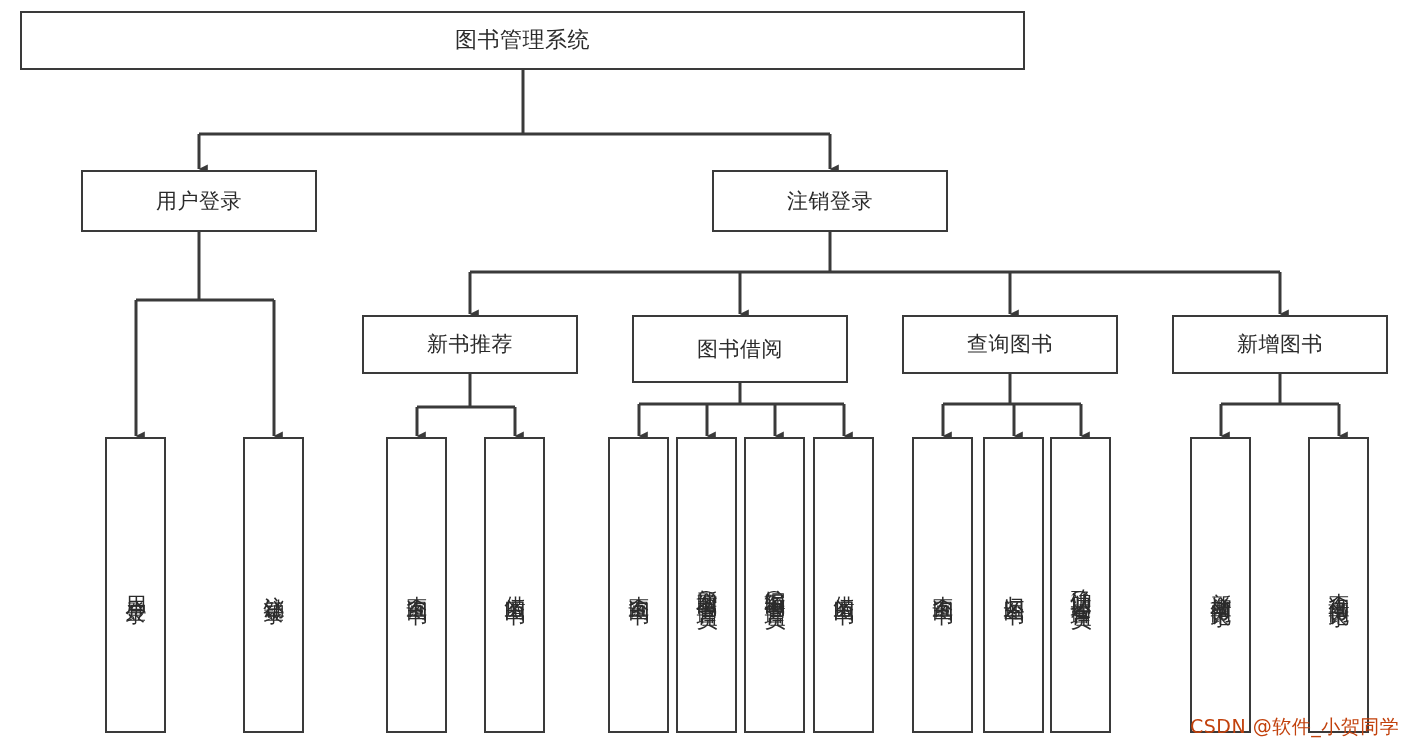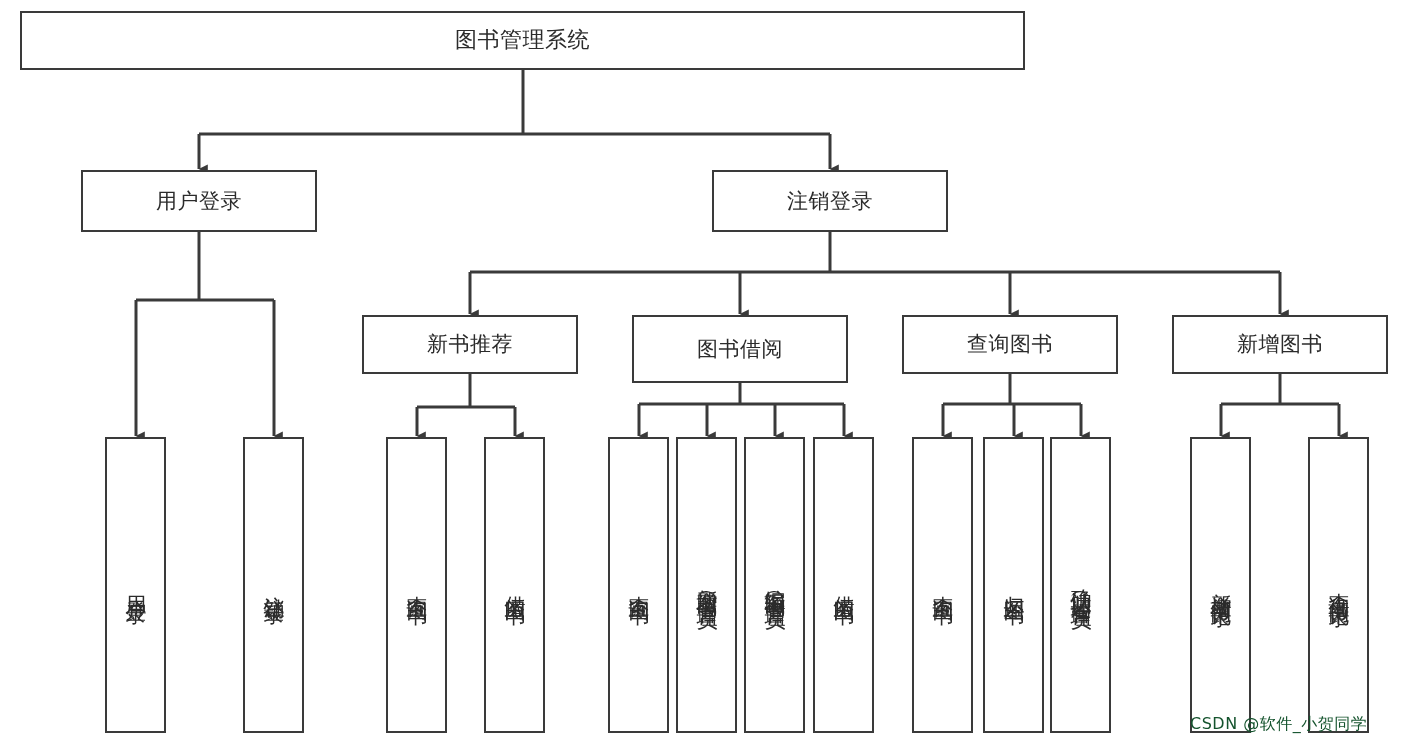--- a/index.html
+++ b/index.html
@@ -57,22 +57,22 @@
   .node.vert .label {
     writing-mode: vertical-rl;
     text-orientation: upright;
     font-size: 21px;
     letter-spacing: 3px;
     line-height: 1;
     max-height: 100%;
   }
   .watermark {
     position: absolute;
-    color: #14532d;
-    font-size: 16px;
+    color: #c2410c;
+    font-size: 19px;
     white-space: nowrap;
     letter-spacing: 0.5px;
   }
 </style>
 </head>
 <body>
 
 <div id="diagram-root">
   <svg class="wires" viewBox="0 0 1405 747">
     <defs>

